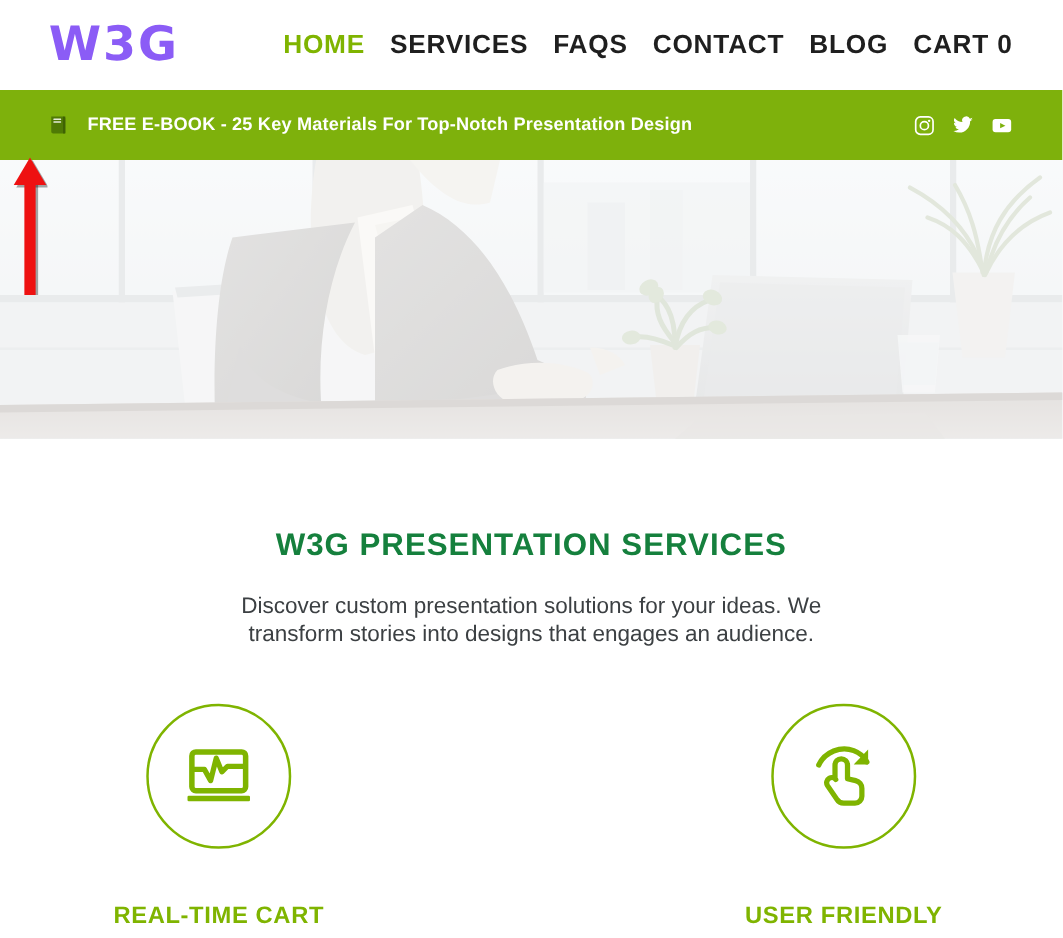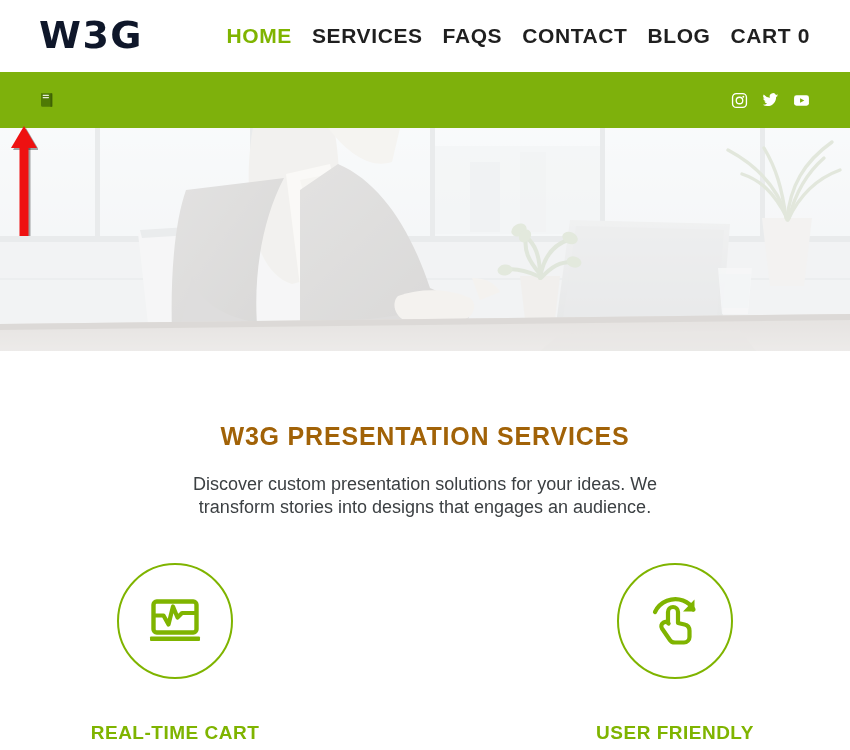--- a/index.html
+++ b/index.html
@@ -30,21 +30,21 @@
     align-items: center;
   }
   .logo {
     position: absolute;
     left: 39px;
     top: 16px;
     font-family: "DejaVu Sans", sans-serif;
     font-weight: 700;
     font-size: 38px;
     letter-spacing: 1.5px;
-    color: #0f172a;
+    color: #8b5cf6;
     line-height: 1;
   }
   .main-nav {
     position: absolute;
     right: 40px;
     top: 24px;
     display: flex;
     align-items: baseline;
     gap: 20px;
   }
@@ -134,21 +134,21 @@
   }
 
   
   .services {
     position: relative;
     background: #ffffff;
     padding-top: 72px;
     text-align: center;
   }
   .services-title {
-    color: #a16207;
+    color: #15803d;
     font-weight: 700;
     font-size: 25px;
     letter-spacing: 0.8px;
     margin: 0 0 22px 0;
     line-height: 1.1;
   }
   .services-desc {
     margin: 0 auto;
     width: 500px;
     color: #3c4043;
@@ -210,20 +210,21 @@
   </header>
 
   <div class="promo-banner">
     <div class="promo-left">
       <svg class="book-icon" viewBox="0 0 24 24" aria-hidden="true">
         <path d="M4 3h13a2 2 0 0 1 2 2v15a1 1 0 0 1-1 1H6a2 2 0 0 1-2-2V3z" fill="#4f7a05"></path>
         <rect x="6.2" y="5.1" width="8.4" height="1.5" rx="0.5" fill="#ffffff" opacity="0.85"></rect>
         <rect x="6.2" y="8.0" width="8.4" height="1.5" rx="0.5" fill="#ffffff" opacity="0.85"></rect>
         <rect x="16.6" y="3" width="2.4" height="18" fill="#3f6204"></rect>
       </svg>
+      <span class="promo-text">FREE E-BOOK - 25 Key Materials For Top-Notch Presentation Design</span>
     </div>
 
     <div class="social-row">
       <svg class="social-icon" viewBox="0 0 24 24" aria-hidden="true">
         <rect x="2.2" y="2.2" width="19.6" height="19.6" rx="5.2" fill="none" stroke="#ffffff" stroke-width="1.9"></rect>
         <circle cx="12" cy="12" r="4.6" fill="none" stroke="#ffffff" stroke-width="1.9"></circle>
         <circle cx="17.4" cy="6.6" r="1.35" fill="#ffffff"></circle>
       </svg>
       <svg class="social-icon" viewBox="0 0 24 24" aria-hidden="true">
         <path d="M23 4.9a8.6 8.6 0 0 1-2.5.7 4.3 4.3 0 0 0 1.9-2.4 8.6 8.6 0 0 1-2.7 1.1A4.3 4.3 0 0 0 11.3 8a12.2 12.2 0 0 1-8.9-4.5 4.3 4.3 0 0 0 1.3 5.8 4.2 4.2 0 0 1-2-.5v.1a4.3 4.3 0 0 0 3.5 4.2 4.3 4.3 0 0 1-2 .1 4.3 4.3 0 0 0 4 3 8.7 8.7 0 0 1-5.4 1.8A8.6 8.6 0 0 1 1 18a12.2 12.2 0 0 0 6.6 1.9c7.9 0 12.3-6.6 12.3-12.3v-.6A8.7 8.7 0 0 0 23 4.9z" fill="#ffffff"></path>

